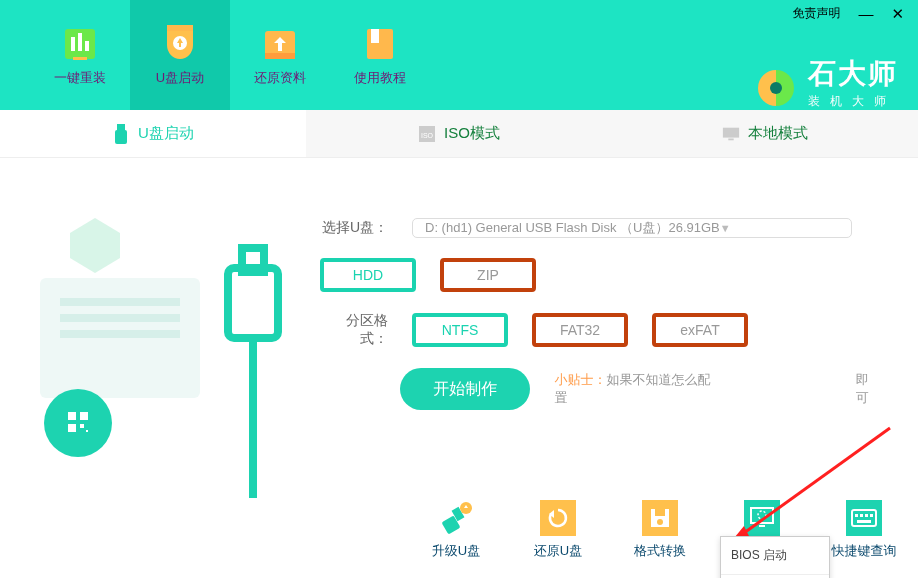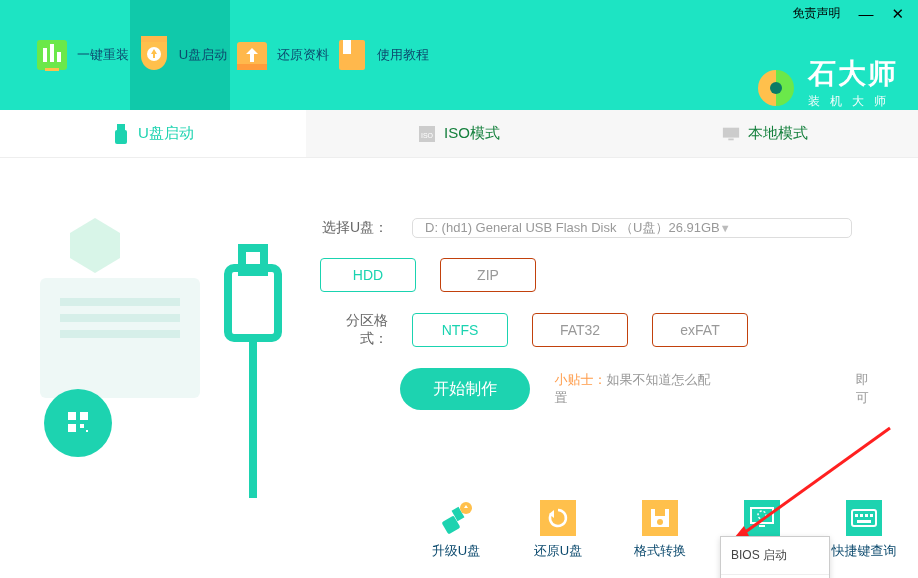--- a/index.html
+++ b/index.html
@@ -3,21 +3,21 @@
 <meta charset="utf-8">
 <style>
   * { box-sizing: border-box; margin: 0; padding: 0; font-family: "Microsoft YaHei", sans-serif; }
   body { width: 918px; height: 578px; background: #fff; position: relative; overflow: hidden; }
 
   .top-bar { height: 110px; background: #1de4c3; display: flex; align-items: stretch; position: relative; }
   .title-bar { position: absolute; top: 0; right: 0; height: 26px; display: flex; align-items: center; gap: 18px; padding-right: 14px; color: #000000; font-size: 12px; }
   .title-bar span, .title-bar .ctrl { cursor: default; }
   .title-bar .ctrl { font-size: 15px; line-height: 1; }
 
-  .nav-item { width: 100px; display: flex; flex-direction: row; align-items: center; justify-content: center; gap: 4px; color: #0c4a6e; font-size: 13px; cursor: pointer; }
+  .nav-item { width: 100px; display: flex; flex-direction: column; align-items: center; justify-content: center; gap: 4px; color: #701a75; font-size: 13px; cursor: pointer; }
   .nav-item.active { background: #10c9aa; }
   .nav-icon { width: 42px; height: 42px; display: flex; align-items: center; justify-content: center; }
 
   .brand { margin-left: auto; display: flex; align-items: flex-end; padding-right: 20px; gap: 10px; }
   .brand-text { color: #fff; }
   .brand-text .cn { font-size: 28px; font-weight: bold; letter-spacing: 2px; }
   .brand-text .sub { font-size: 12px; letter-spacing: 10px; opacity: .95; }
 
   .sub-tabs { height: 48px; display: flex; border-bottom: 1px solid #eee; }
   .sub-tab { flex: 1; display: flex; align-items: center; justify-content: center; gap: 8px; font-size: 15px; color: #15803d; background: #f7f7f7; cursor: pointer; }
@@ -27,21 +27,21 @@
   .content { position: relative; height: 420px; }
 
   .illustration { position: absolute; left: 30px; top: 40px; width: 270px; height: 300px; }
 
   .form-area { position: absolute; left: 320px; top: 60px; width: 560px; }
   .row { display: flex; align-items: center; gap: 24px; margin-bottom: 20px; }
   .row-label { width: 68px; color: #666; font-size: 14px; text-align: right; }
   .dropdown { flex: 1; height: 20px; border: 1px solid #ddd; border-radius: 5px; display: flex; align-items: center; padding: 0 12px; color: #999; font-size: 13px; font-family: Consolas, monospace; background: #fff; max-width: 440px; }
   .dropdown .arrow { color: #bbb; font-size: 11px; }
 
-  .opt-btn { min-width: 96px; height: 34px; border: 1px solid #c2410c; border-radius: 4px; display: flex; align-items: center; justify-content: center; font-size: 14px; color: #999; background: #fff; cursor: pointer; }
+  .opt-btn { min-width: 96px; height: 34px; border: 4px solid #c2410c; border-radius: 4px; display: flex; align-items: center; justify-content: center; font-size: 14px; color: #999; background: #fff; cursor: pointer; }
   .opt-btn.selected { border-color: #1ad3b0; color: #1ad3b0; }
 
   .start-btn { width: 140px; height: 42px; background: #1dd3b0; border-radius: 21px; color: #fff; display: flex; align-items: center; justify-content: center; font-size: 16px; cursor: pointer; margin-left: 80px; }
 
   .tip { font-size: 13px; color: #999; }
   .tip .hl { color: #ff9c4a; }
 
   .popup { position: absolute; left: 720px; top: 378px; width: 110px; background: #fff; border: 1px solid #ccc; box-shadow: 0 2px 6px rgba(0,0,0,.15); z-index: 5; }
   .popup-item { padding: 10px 10px; font-size: 12px; color: #444; border-bottom: 1px solid #eee; cursor: pointer; }
   .popup-item:last-child { border-bottom: none; }

